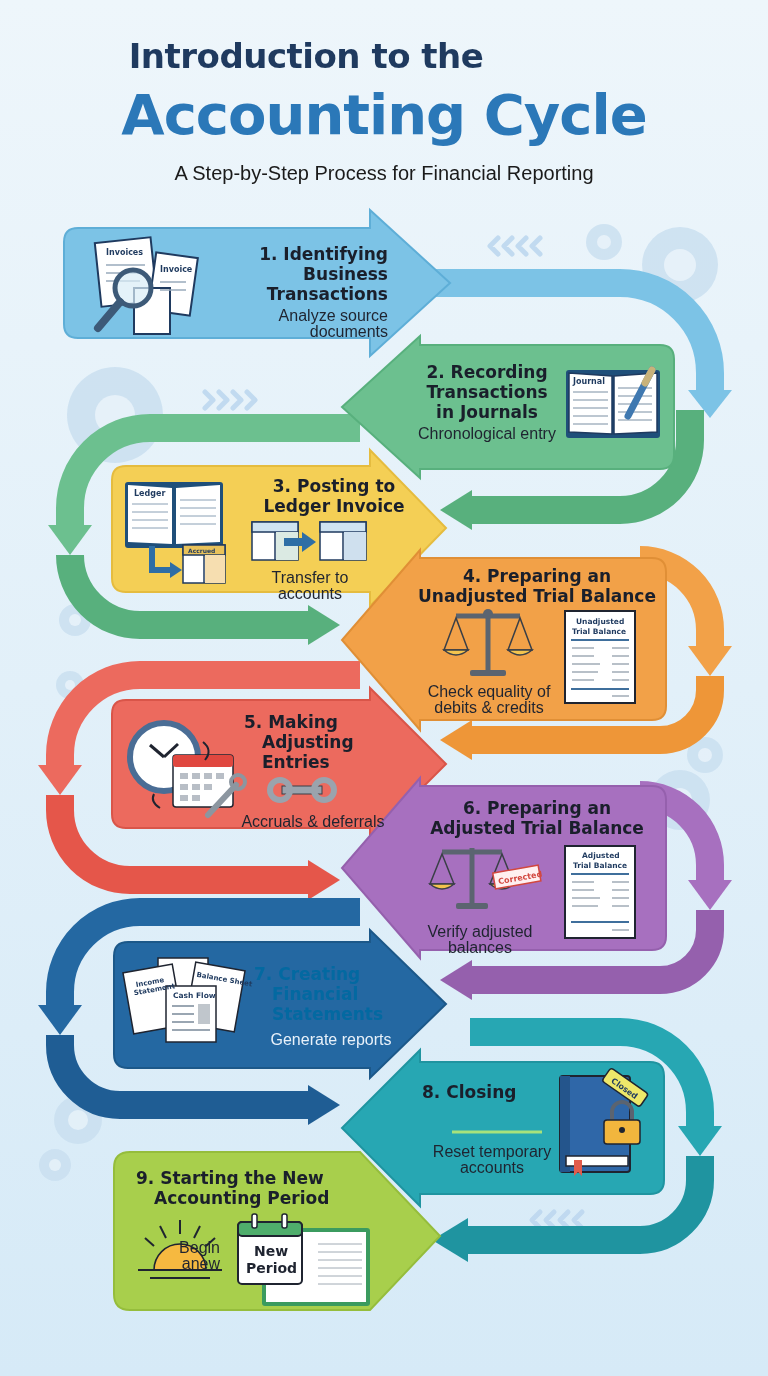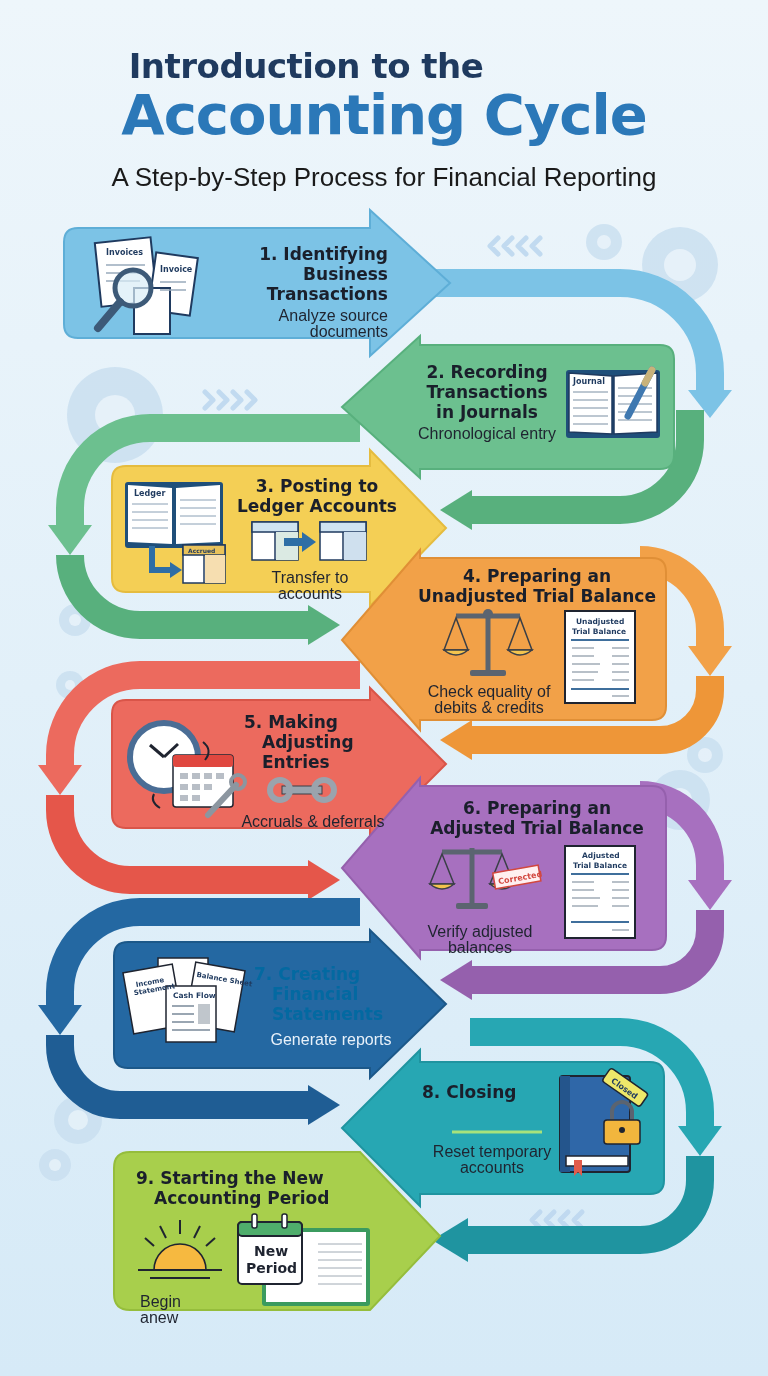--- a/index.html
+++ b/index.html
@@ -6,30 +6,30 @@
   html, body { width: 768px; height: 1376px; overflow: hidden; }
   body {
     position: relative;
     background: linear-gradient(180deg, #eef6fb 0%, #e2f0f9 50%, #d6eaf7 100%);
     font-family: "Liberation Sans", "DejaVu Sans", sans-serif;
     color: #1a2230;
   }
   .title-1 {
     position: absolute; top: 36px; width: 612px; text-align: center;
     font-family: "DejaVu Sans", sans-serif; font-weight: bold; font-size: 34px;
-    color: #1f3a5f; letter-spacing: -0.5px; margin-top: 10px;
+    color: #1f3a5f; letter-spacing: -0.5px;
   }
   .title-2 {
     position: absolute; top: 82px; width: 768px; text-align: center;
     font-family: "DejaVu Sans", sans-serif; font-weight: bold; font-size: 56px;
     color: #2b78b8; letter-spacing: -1px;
   }
   .subtitle {
     position: absolute; top: 162px; width: 768px; text-align: center;
-    font-family: "Liberation Sans", sans-serif; font-size: 26px; color: #1a1a1a;
+    font-family: "Liberation Sans", sans-serif; font-size: 20px; color: #1a1a1a;
   }
   svg.bg { position: absolute; left: 0; top: 0; }
   .panel-text {
     position: absolute; text-align: center;
   }
   .step-title {
     font-family: "DejaVu Sans", sans-serif; font-weight: bold;
     font-size: 17px; line-height: 20px; color: #1a1f2b;
   }
   .step-title.light { color: #0369a1; }
@@ -359,23 +359,23 @@
   <div class="step-desc">Analyze source documents</div>
 </div>
 
 <div class="panel-text" style="left:412px; top:362px; width:150px;">
   <div class="step-title">2. Recording</div>
   <div class="step-title">Transactions</div>
   <div class="step-title">in Journals</div>
   <div class="step-desc">Chronological entry</div>
 </div>
 
-<div class="panel-text" style="left:232px; top:476px; width:170px;">
+<div class="panel-text" style="left:249px; top:476px; width:170px;">
   <div class="step-title">3. Posting to</div>
-  <div class="step-title">Ledger Accounts</div>
+  <div class="step-title">Ledger Invoice</div>
 </div>
 <div class="step-desc" style="position:absolute; left:240px; top:566px; width:140px; text-align:center;">Transfer to accounts</div>
 
 <div class="panel-text" style="left:402px; top:566px; width:270px;">
   <div class="step-title">4. Preparing an</div>
   <div class="step-title">Unadjusted Trial Balance</div>
 </div>
 <div class="step-desc" style="position:absolute; left:426px; top:680px; width:126px; text-align:center;">
   <div>Check equality of</div>
   <div>debits &amp; credits</div>
@@ -406,13 +406,13 @@
 </div>
 <div class="step-desc" style="position:absolute; left:432px; top:1140px; width:120px; text-align:center;">
   <div>Reset temporary</div>
   <div>accounts</div>
 </div>
 
 <div class="panel-text" style="left:136px; top:1168px; width:220px; text-align:left;">
   <div class="step-title">9. Starting the New</div>
   <div class="step-title" style="padding-left:18px">Accounting Period</div>
 </div>
-<div class="step-desc" style="position:absolute; left:140px; top:1290px; width:80px; text-align:left;">Begin anew</div>
+<div class="step-desc" style="position:absolute; left:140px; top:1236px; width:80px; text-align:right;">Begin anew</div>
 
 </body></html>

